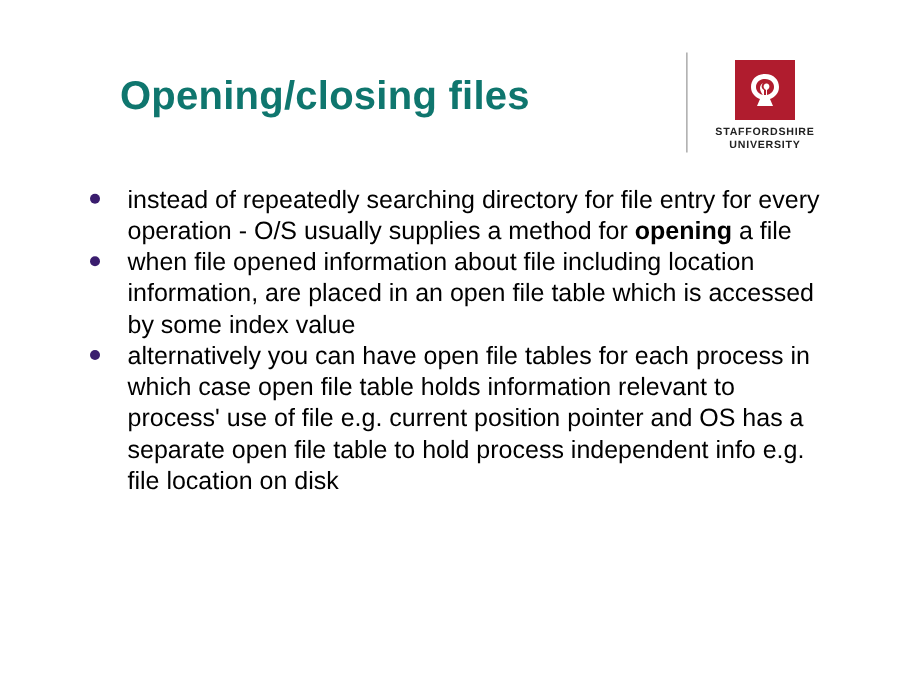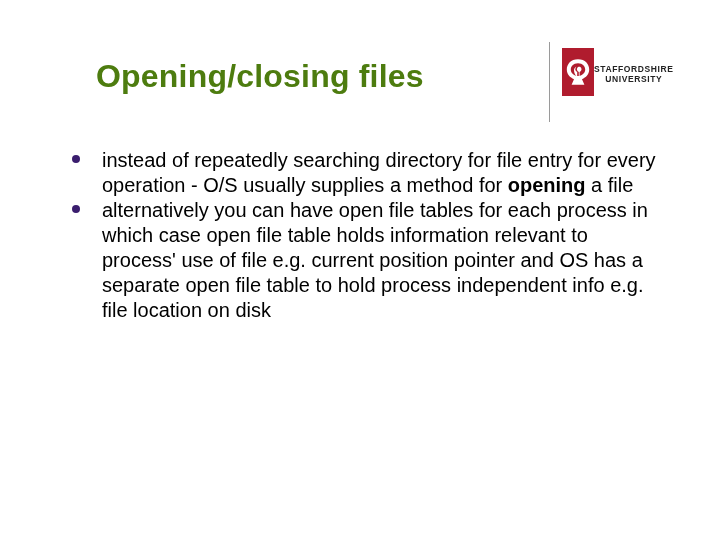--- a/index.html
+++ b/index.html
@@ -16,38 +16,38 @@
     top: 58px;
     left: 96px;
     right: 60px;
     display: flex;
     align-items: center;
     justify-content: space-between;
   }
   .title {
     font-size: 32px;
     font-weight: bold;
-    color: #4d7c0f;
+    color: #0f766e;
     letter-spacing: 0.2px;
   }
   .title-divider {
     width: 1px;
     height: 80px;
     background: #9a9a9a;
     position: absolute;
     top: 42px;
     right: 170px;
   }
   .logo-area {
     position: absolute;
     top: 48px;
     right: 58px;
     width: 100px;
     display: flex;
-    flex-direction: row;
+    flex-direction: column;
     align-items: center;
   }
   .logo-box {
     width: 48px;
     height: 48px;
     background: #b01c2e;
     display: flex;
     align-items: center;
     justify-content: center;
   }
@@ -109,15 +109,16 @@
     </svg>
   </div>
   <div class="logo-text">
     <span>STAFFORDSHIRE</span><br><span>UNIVERSITY</span>
   </div>
 </div>
 
 <div class="content">
   <ul class="bullets">
     <li><span>instead of repeatedly searching directory for file entry for every operation - O/S usually supplies a method for </span><span class="bold">opening</span><span> a file</span></li>
+    <li><span>when file opened information about file including location information, are placed in an open file table which is accessed by some index value</span><span class="bold"></span><span></span></li>
     <li><span>alternatively you can have open file tables for each process in which case open file table holds information relevant to process' use of file e.g. current position pointer and OS has a separate open file table to hold process independent info e.g. file location on disk</span><span class="bold"></span><span></span></li>
   </ul>
 </div>
 
 </body></html>

